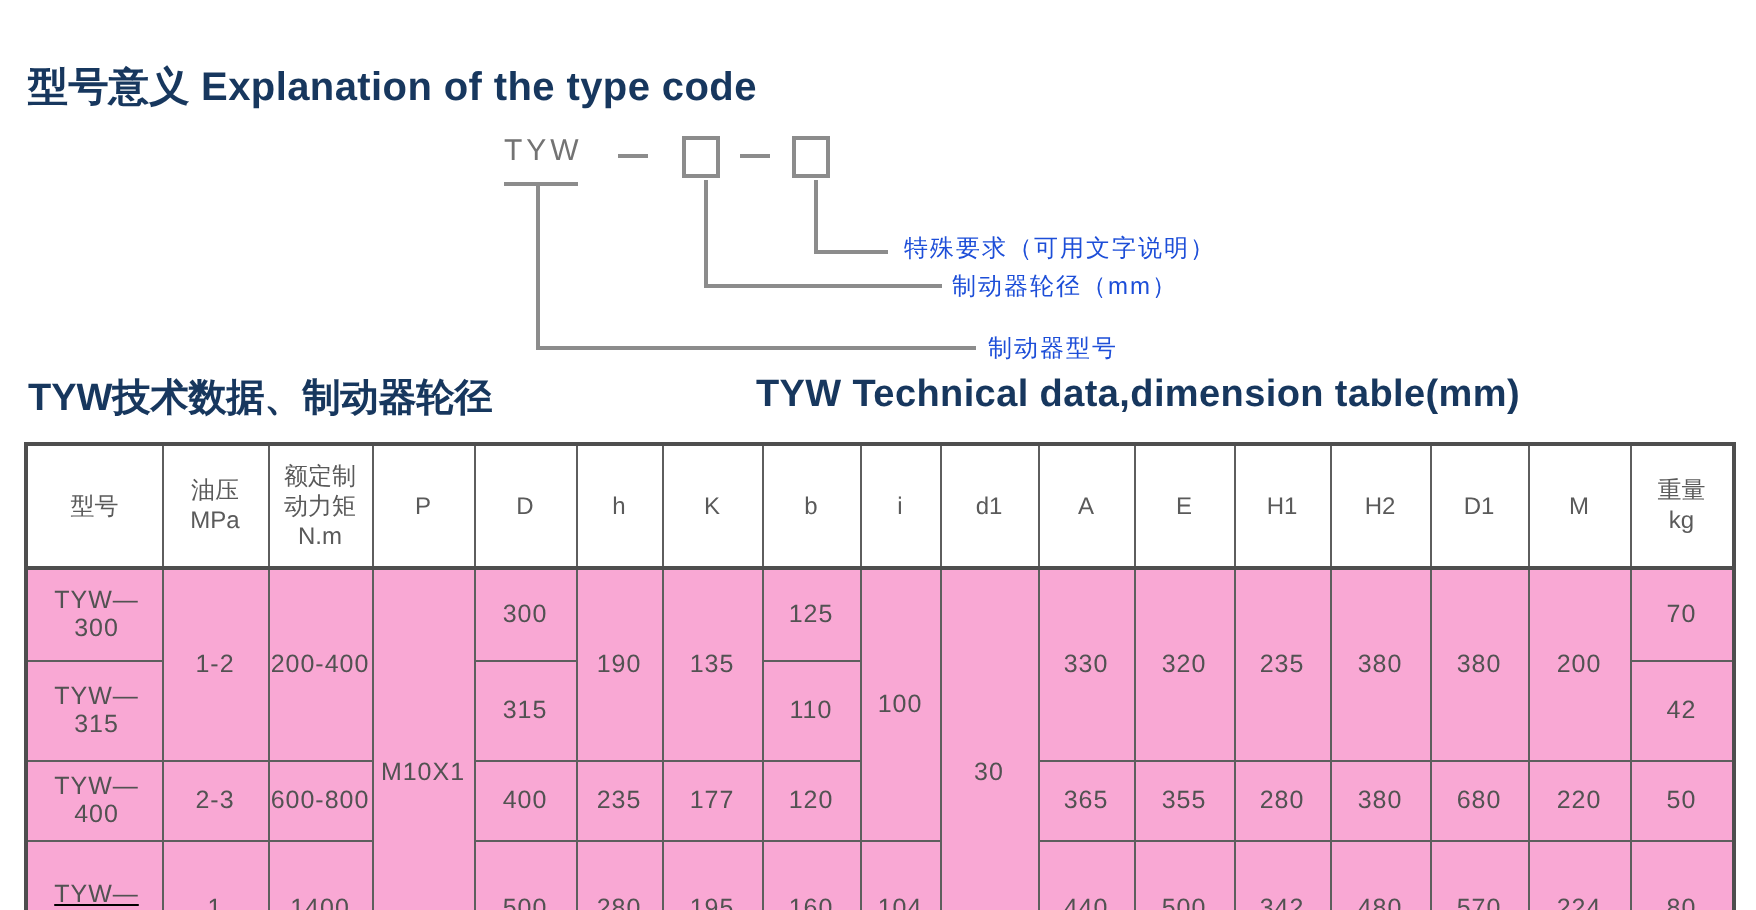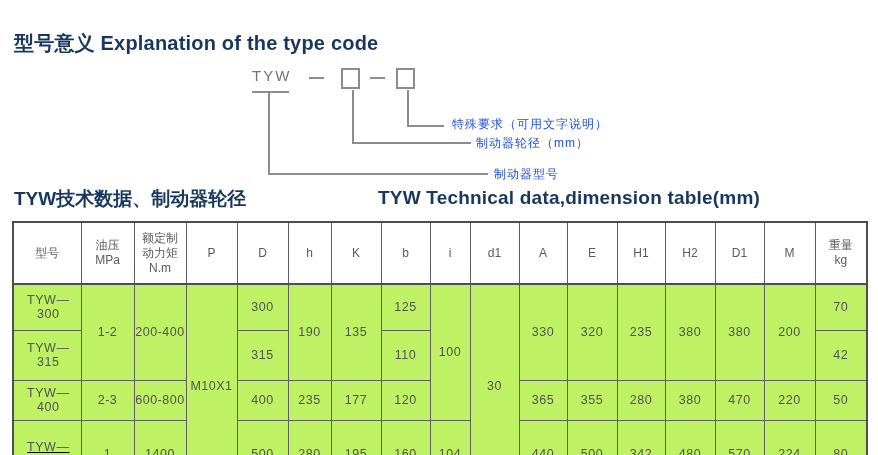--- a/index.html
+++ b/index.html
@@ -60,21 +60,21 @@
     border:1.5px solid #5e5e5e; text-align:center; vertical-align:middle;
     overflow:hidden;
   }
   table.spec thead tr { height:62px; }
   table.spec thead th {
     background:#ffffff; color:#5a5a5a; font-weight:normal;
     font-size:12px; white-space:pre-line; line-height:1.25;
     border-bottom:2px solid #4e4e4e;
   }
   table.spec tbody td {
-    background:#bef264; color:#525252; font-size:12.5px; letter-spacing:0.5px;
+    background:#f9a8d4; color:#525252; font-size:12.5px; letter-spacing:0.5px;
   }
   tr.r1 { height:46px; }
   tr.r2 { height:50px; }
   tr.r3 { height:40px; }
   tr.r4 { height:68px;text-decoration:underline; }
   td.model-cell { text-align:left; padding-left:2px; letter-spacing:0.3px; font-size:12.5px; }
 </style>
 </head>
 <body>
 
@@ -182,21 +182,21 @@
         <td>2-3</td>
         <td>600-800</td>
         <td>400</td>
         <td>235</td>
         <td>177</td>
         <td>120</td>
         <td>365</td>
         <td>355</td>
         <td>280</td>
         <td>380</td>
-        <td>470</td>
+        <td>680</td>
         <td>220</td>
         <td>50</td>
       </tr>
       <tr class="r4">
         <td class="model-cell">TYW—500</td>
         <td>1</td>
         <td>1400</td>
         <td>500</td>
         <td>280</td>
         <td>195</td>

